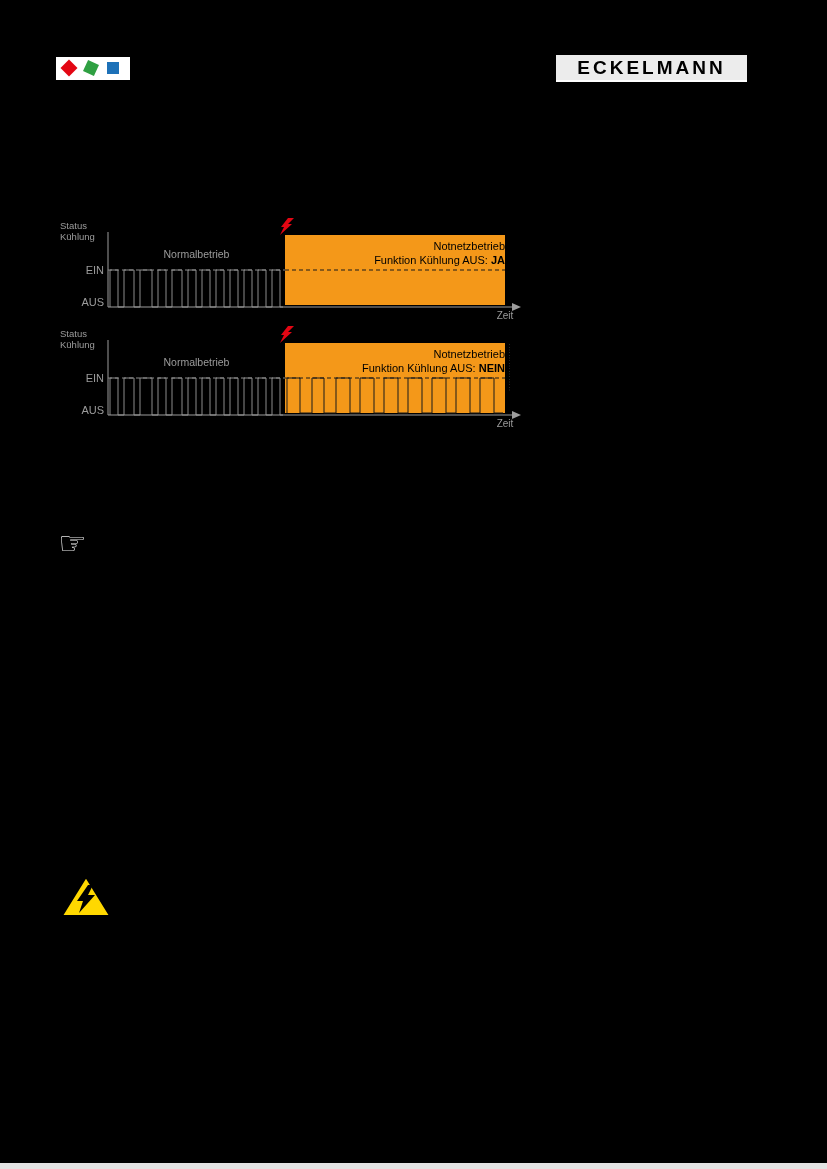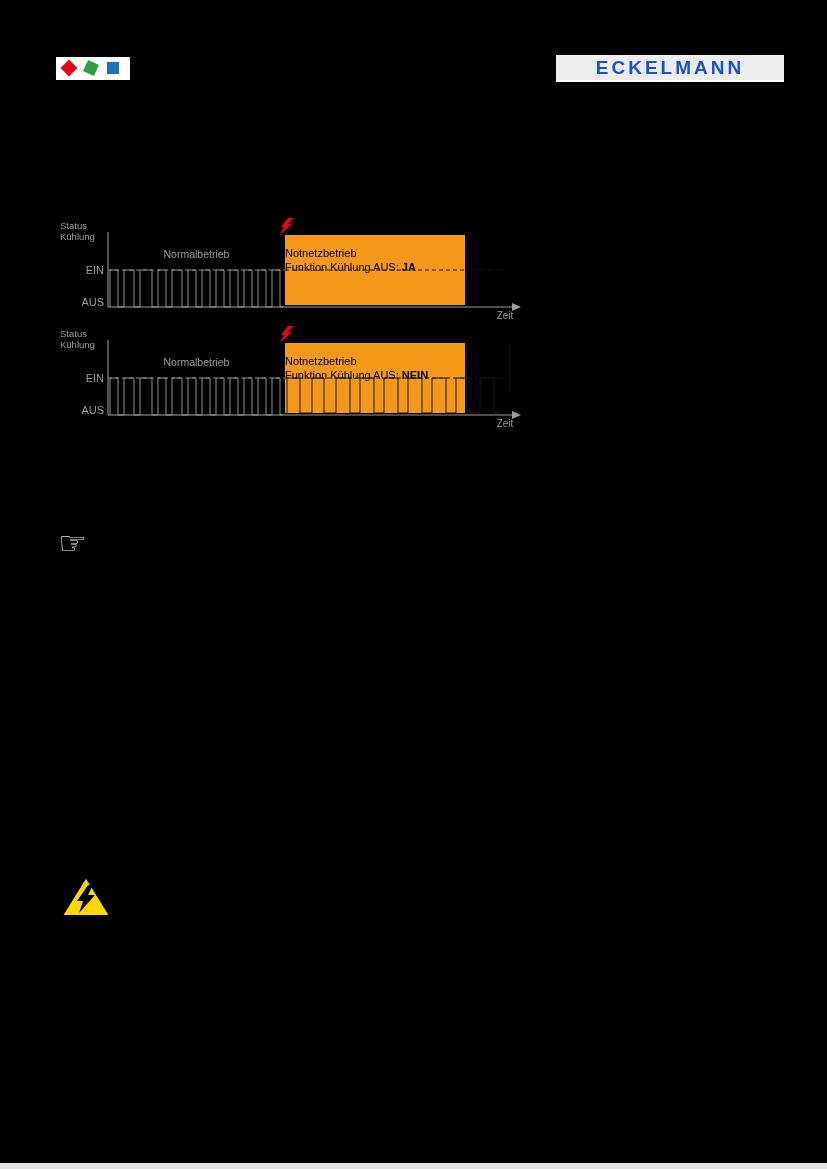--- a/index.html
+++ b/index.html
@@ -7,37 +7,37 @@
         font-family:"Liberation Sans",sans-serif;}
 
   
   .elds-logo{position:absolute;left:56px;top:57px;width:74px;height:23px;background:#ffffff;}
   .elds-shape{position:absolute;top:5px;width:12px;height:12px;}
   .elds-red{left:7px;background:#E30613;transform:rotate(45deg);}
   .elds-green{left:29px;background:#2FA042;transform:rotate(25deg);}
   .elds-blue{left:51px;background:#1D71B8;}
 
   
-  .wordmark{position:absolute;left:556px;top:55px;width:228px;height:25px;background:#ececec;
-            color:#1d4ed8;font-weight:bold;font-size:19px;line-height:25px;text-align:center;
+  .wordmark{position:absolute;left:556px;top:55px;width:191px;height:25px;background:#ececec;
+            color:#000000;font-weight:bold;font-size:19px;line-height:25px;text-align:center;
             letter-spacing:3px;border-bottom:2px solid #ffffff;}
 
   
   .diagram{position:absolute;left:60px;width:470px;height:108px;}
   #diagram1{top:218px;}
   #diagram2{top:326px;}
   .gray{color:#9c9c9c;}
   .ylab{position:absolute;left:0;top:2px;width:46px;font-size:9.5px;line-height:11px;}
   .lvl{position:absolute;width:30px;text-align:right;font-size:11px;left:14px;}
   .lvl-ein{top:46px;}
   .lvl-aus{top:78px;}
   .phase{position:absolute;left:50px;top:30px;width:173px;text-align:center;font-size:10.5px;}
   .zeit{position:absolute;left:425px;top:92px;width:40px;text-align:center;font-size:10px;}
-  .obox{position:absolute;left:225px;top:17px;width:180px;height:70px;background:#F49819;
-        color:#000;text-align:left;box-sizing:border-box;padding-top:11px;}
+  .obox{position:absolute;left:225px;top:17px;width:220px;height:70px;background:#F49819;
+        color:#000;text-align:right;box-sizing:border-box;padding-top:4px;}
   .obox .t1,.obox .t2{font-size:11px;line-height:14px;}
   .sidecap{position:absolute;left:447px;top:18px;height:68px;writing-mode:vertical-rl;
            font-size:5px;letter-spacing:1px;color:#7d7d7d;overflow:hidden;}
   .overlay{position:absolute;left:0;top:0;pointer-events:none;}
 
   
   .manicule{position:absolute;left:58px;top:524px;font-size:32px;color:#e2e2e2;
             font-family:"DejaVu Sans",sans-serif;}
 
   

